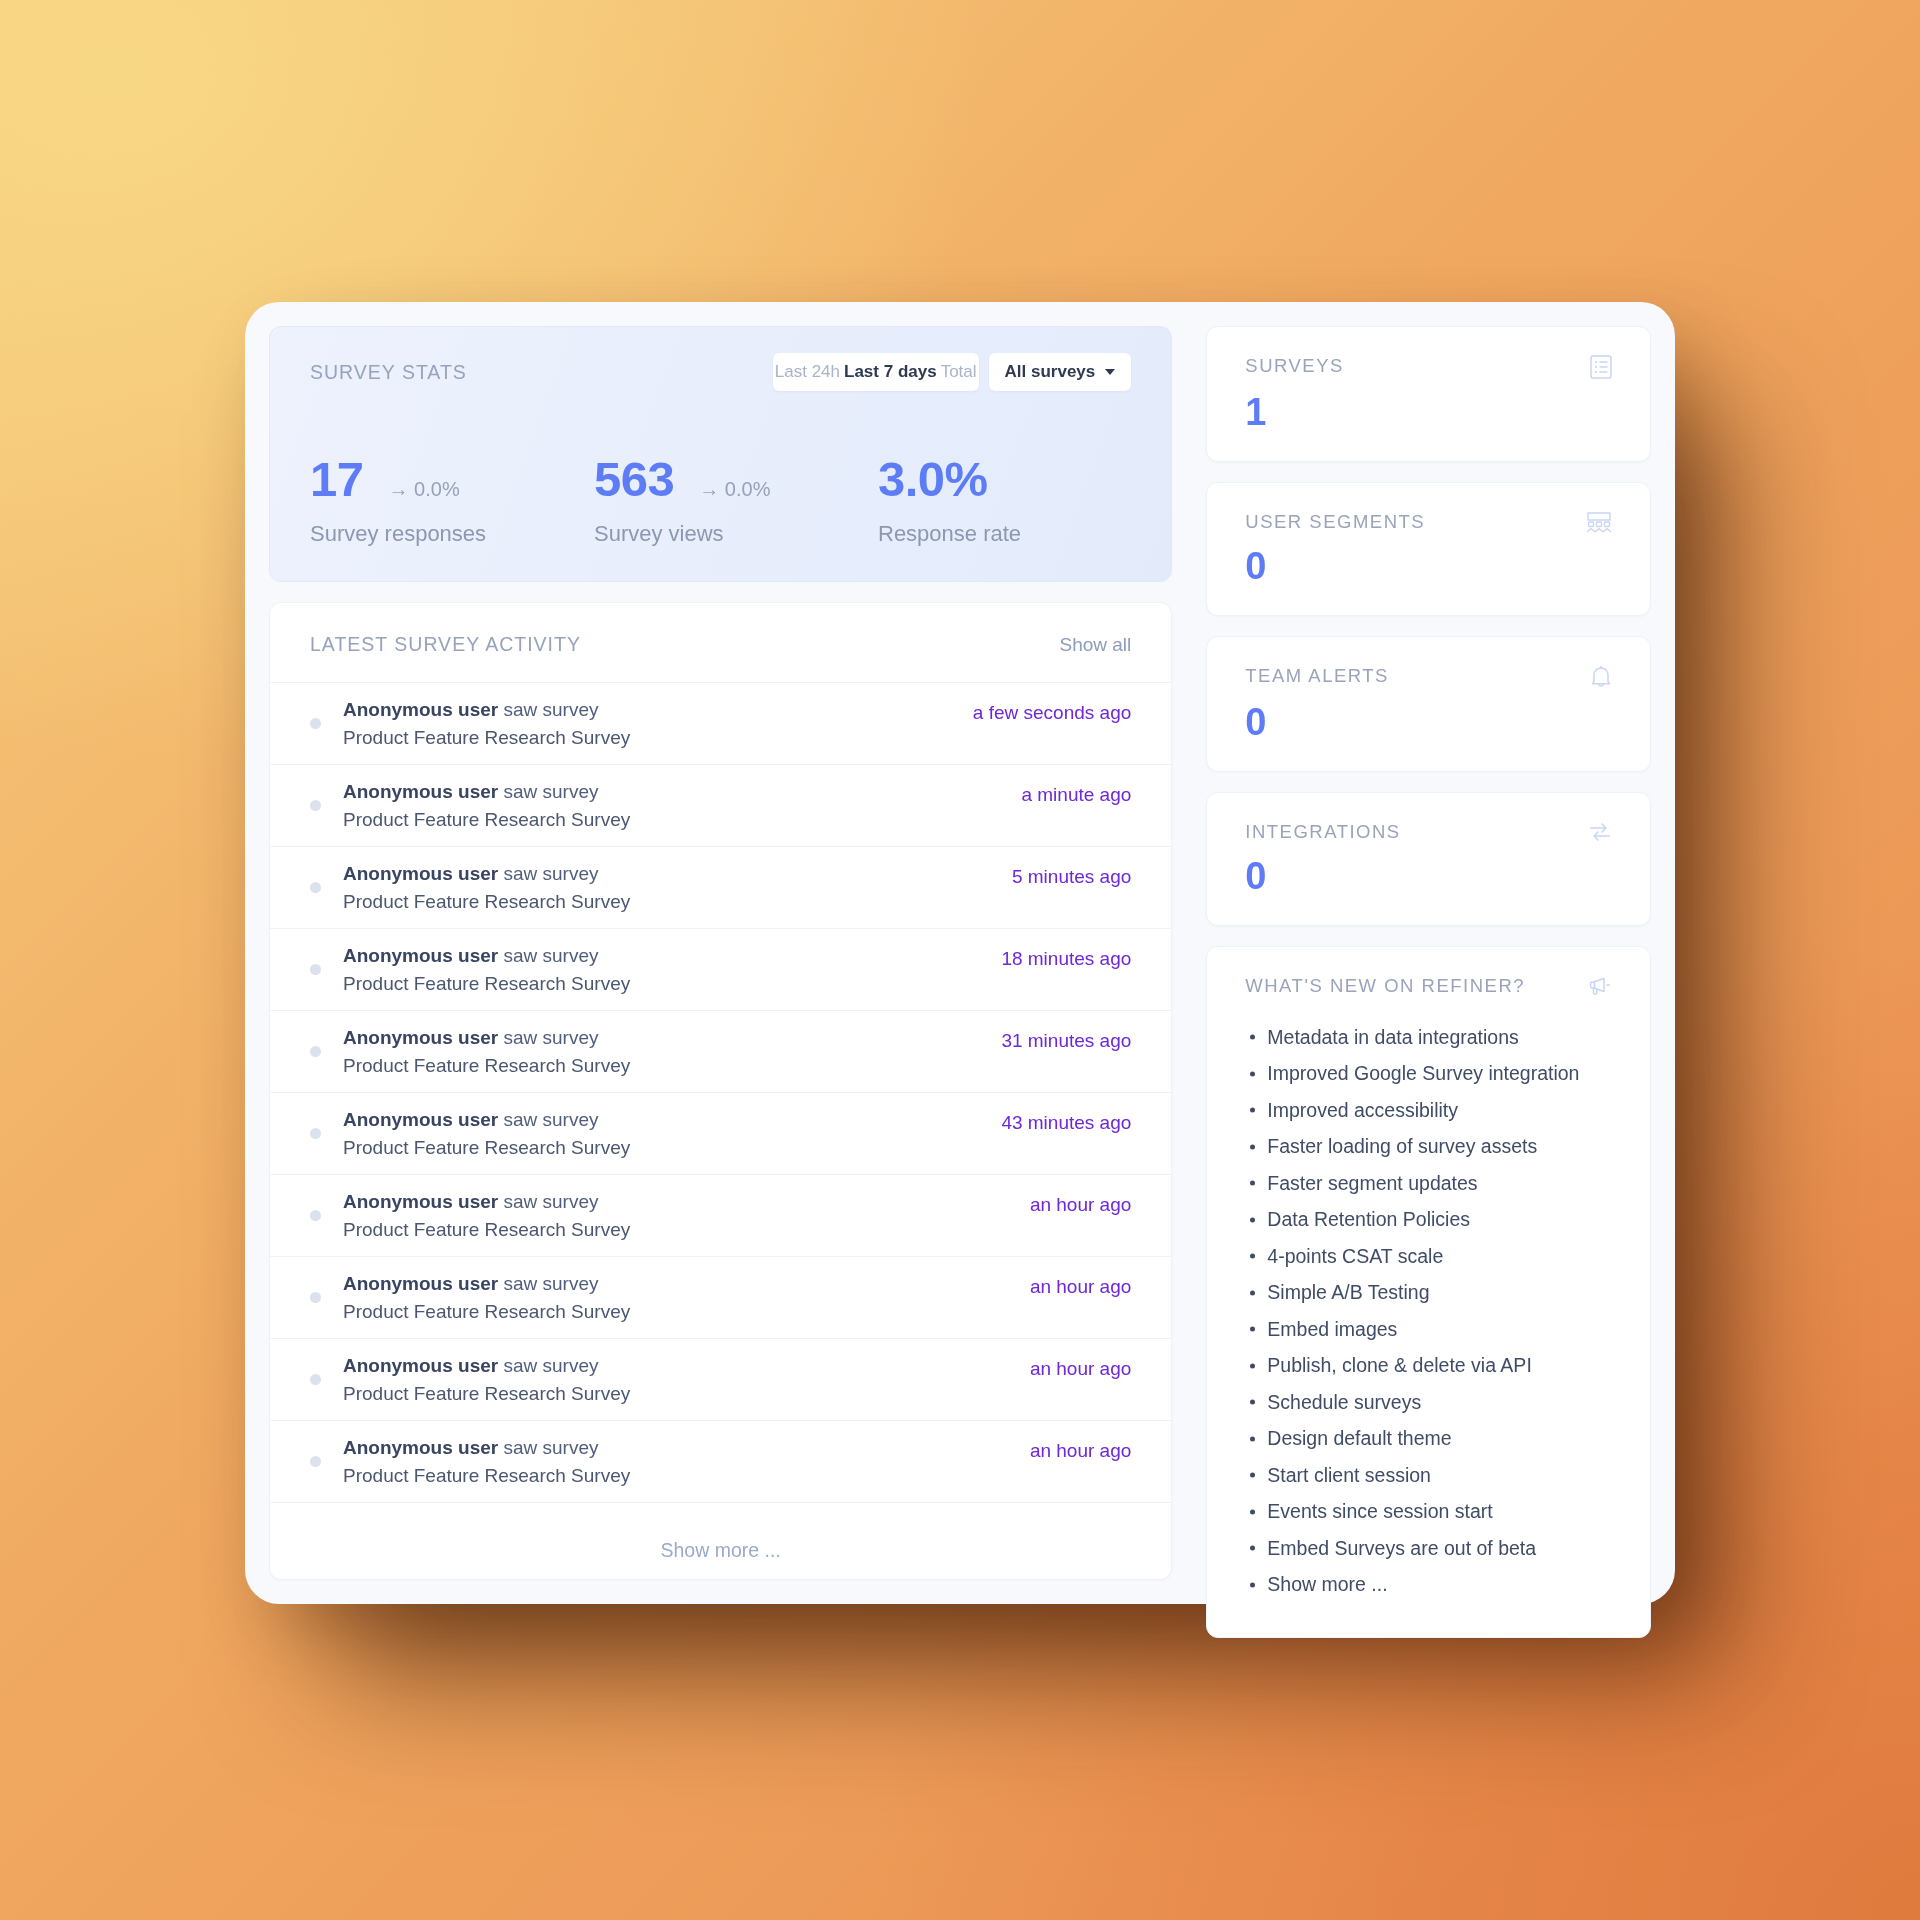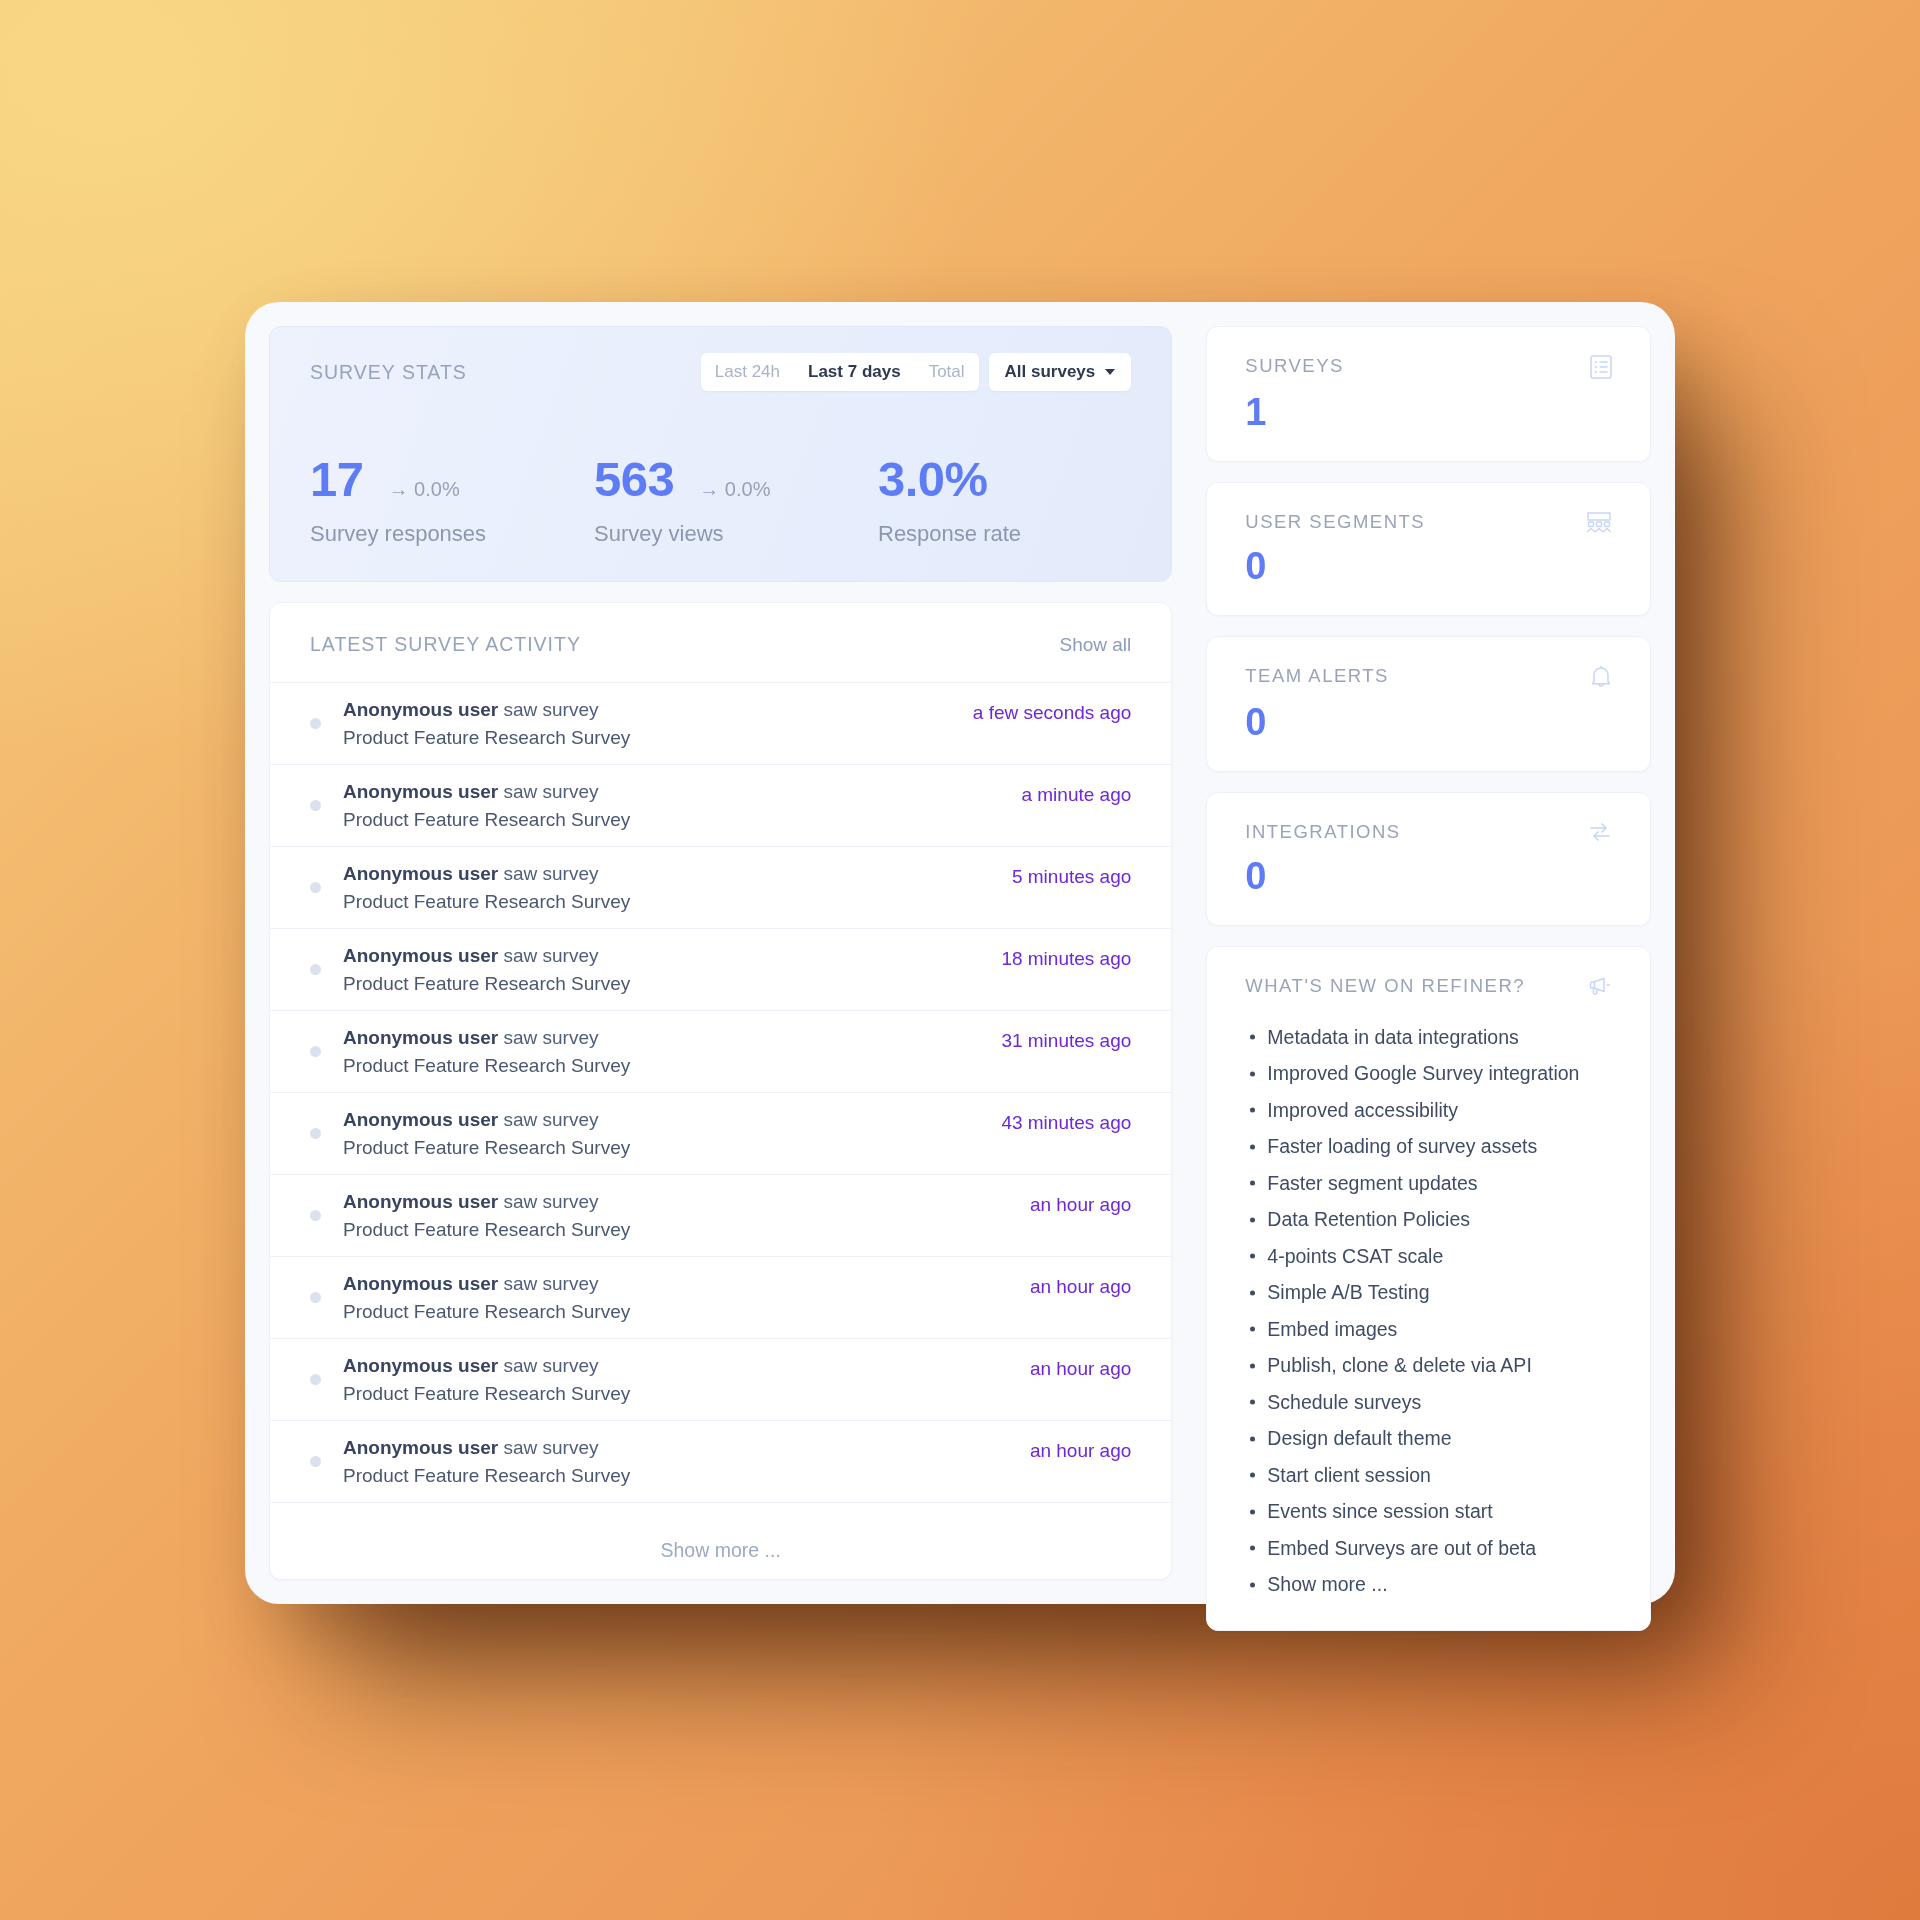--- a/index.html
+++ b/index.html
@@ -69,21 +69,21 @@
 
   .segmented {
     display: flex;
     background: #ffffff;
     border-radius: 6px;
     overflow: hidden;
     box-shadow: 0 1px 2px rgba(40,60,110,0.05);
   }
   .seg-btn {
     font-size: 17px;
-    padding: 9px 14px;
+    padding: 9px 2px;
     color: #a9b4c9;
     background: transparent;
     border: 0;
     cursor: pointer;
     font-family: inherit;
     white-space: nowrap;
   }
   .seg-btn.active { color: #2f3a52; font-weight: 700; }
 
   .dropdown {
@@ -228,21 +228,21 @@
     line-height: 1;
   }
   .side-icon { color: #c8d5f5; flex: 0 0 auto; }
   .side-icon svg { display: block; }
 
   
   .news-card {
     background: #ffffff;
     border: 1px solid #eef1f7;
     border-radius: 12px;
-    padding: 28px 38px 27px 38px;
+    padding: 28px 38px 34px 38px;
     flex: 1;
     box-shadow: 0 1px 2px rgba(40,60,110,0.03);
   }
   .news-list {
     margin-top: 22px;
     padding-left: 22px;
     list-style: none;
   }
   .news-list li {
     font-size: 19.5px;

